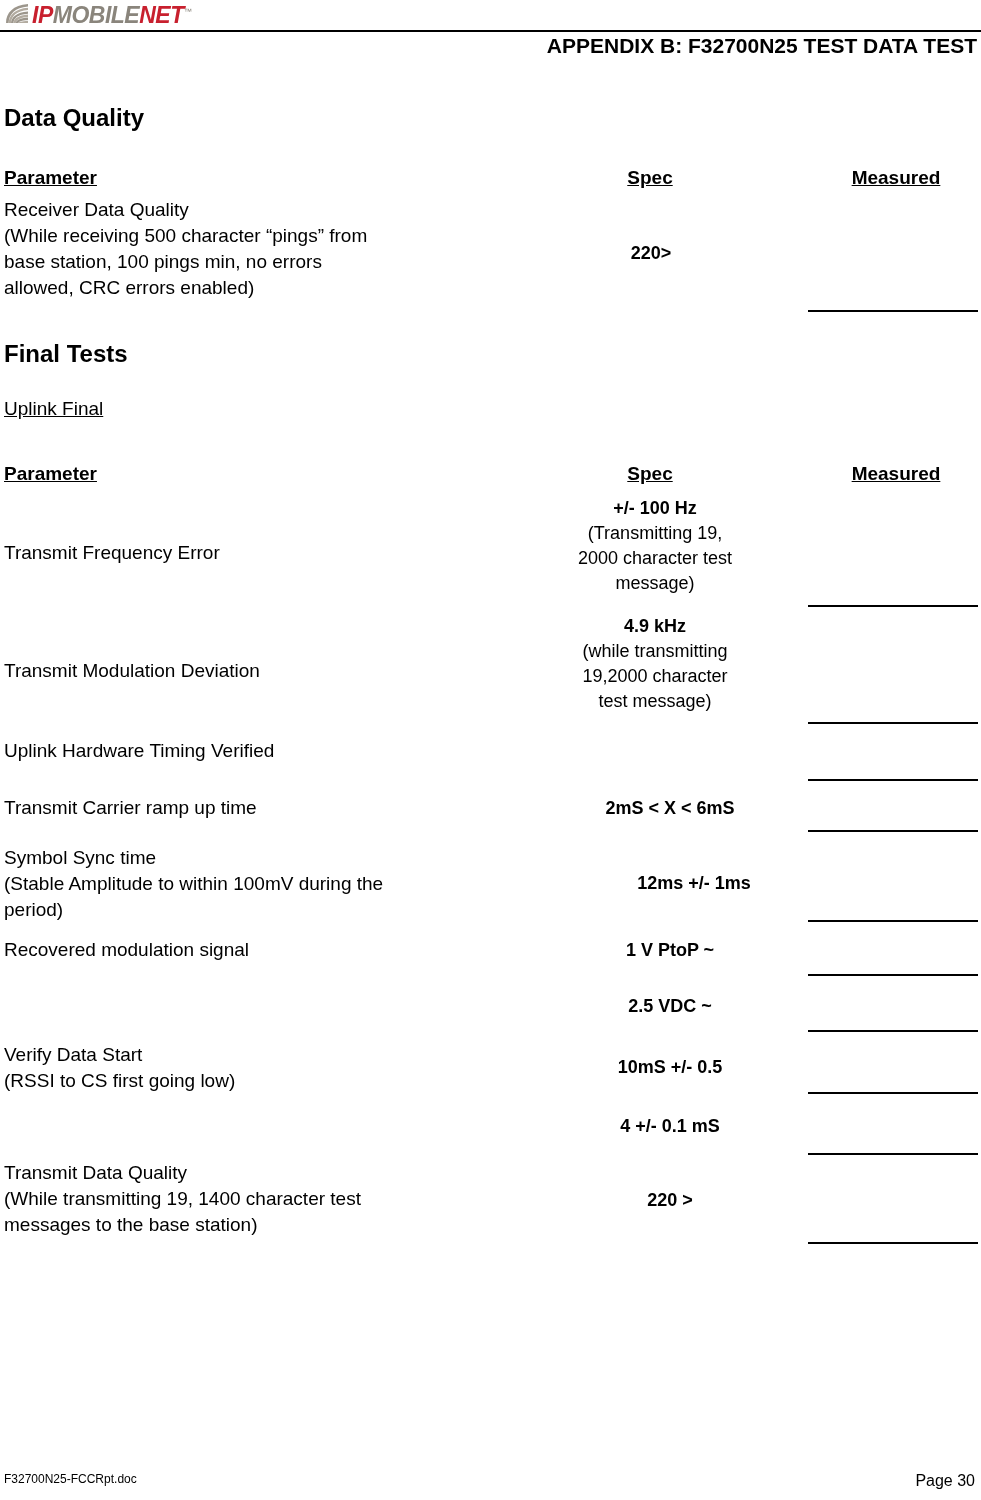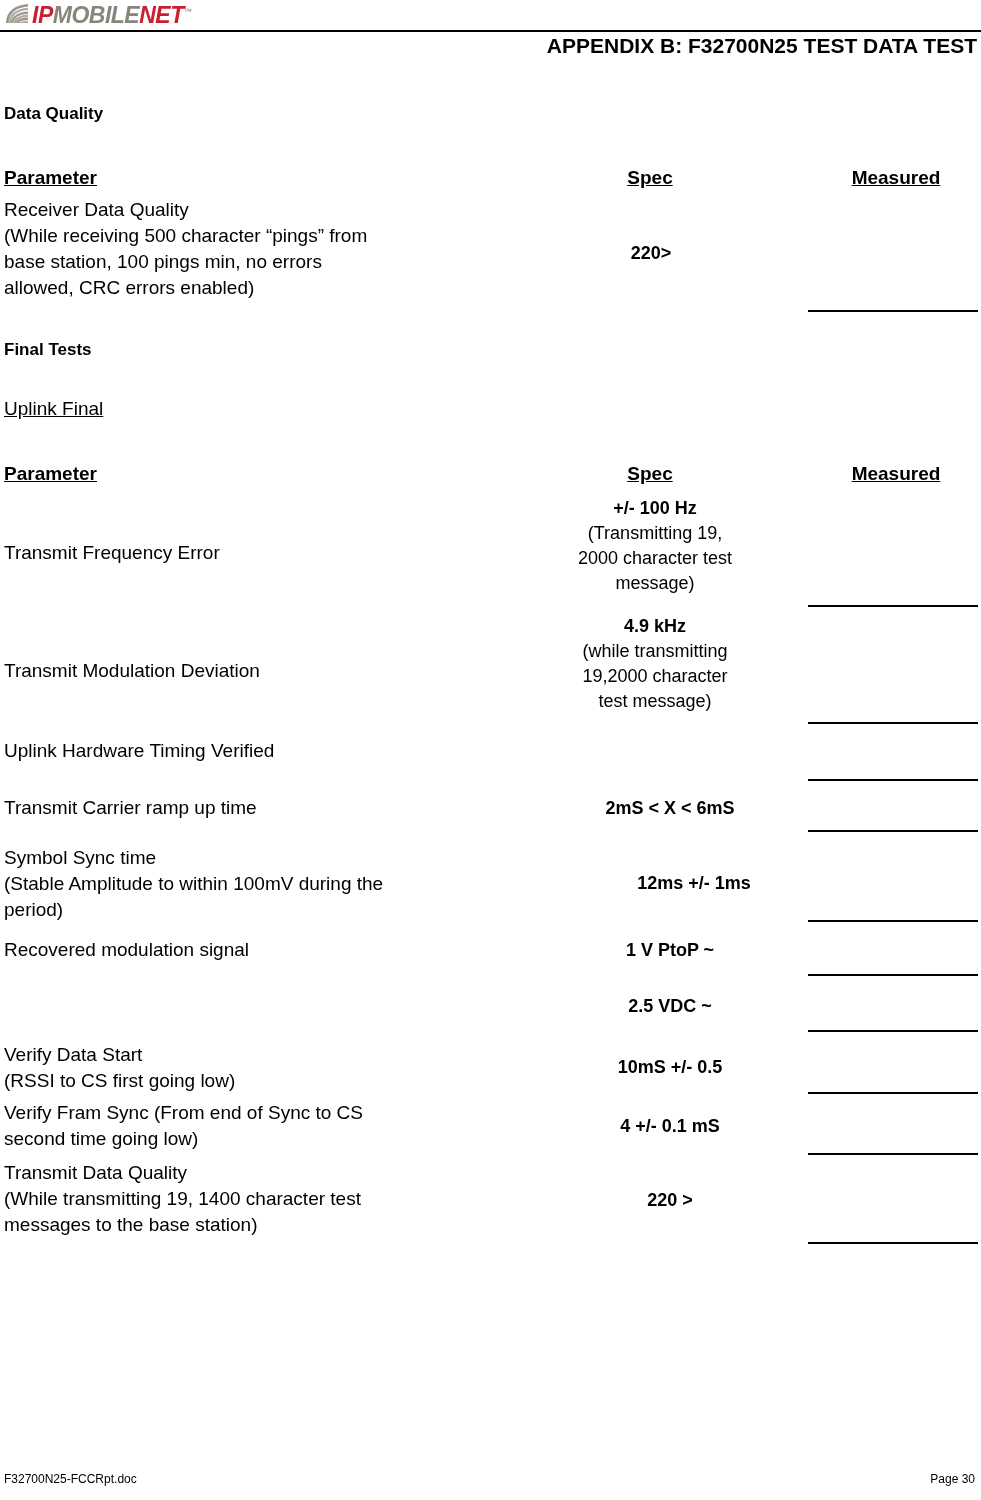--- a/index.html
+++ b/index.html
@@ -77,21 +77,21 @@
     text-align: right;
     font-size: 21px;
     font-weight: bold;
     letter-spacing: 0px;
   }
 
   
   .sec-heading {
     position: absolute;
     left: 4px;
-    font-size: 17px;
+    font-size: 24px;
     font-weight: bold;
     white-space: nowrap;
   }
   .sub-heading {
     position: absolute;
     left: 4px;
     font-size: 19px;
     font-weight: normal;
     text-decoration: underline;
     white-space: nowrap;
@@ -140,21 +140,21 @@
     position: absolute;
     left: 4px;
     top: 1472px;
     font-size: 12px;
     white-space: nowrap;
   }
   .footer-right {
     position: absolute;
     right: 6px;
     top: 1472px;
-    font-size: 12px;
+    font-size: 16px;
     white-space: nowrap;
   }
 </style>
 </head>
 <body>
 
 <div class="page">
 
   <div class="header">
 
@@ -225,22 +225,20 @@
   <div class="meas-rule" style="top:974px; left:808px; width:170px;"></div>
 
   <div class="cell-spec" style="top:994px; left:570px; width:200px;"><span class="bold">2.5 VDC ~</span></div>
   <div class="meas-rule" style="top:1030px; left:808px; width:170px;"></div>
 
   <div class="cell-param" style="top:1042px;">Verify Data Start
 (RSSI to CS first going low)</div>
   <div class="cell-spec" style="top:1055px; left:570px; width:200px;"><span class="bold">10mS +/- 0.5</span></div>
   <div class="meas-rule" style="top:1092px; left:808px; width:170px;"></div>
 
-  <div class="cell-param" style="top:1100px;">Verify Fram Sync (From end of Sync to CS
-second time going low)</div>
   <div class="cell-spec" style="top:1114px; left:570px; width:200px;"><span class="bold">4 +/- 0.1 mS</span></div>
   <div class="meas-rule" style="top:1153px; left:808px; width:170px;"></div>
 
   <div class="cell-param" style="top:1160px;">Transmit Data Quality
 (While transmitting 19, 1400 character test
 messages to the base station)</div>
   <div class="cell-spec" style="top:1188px; left:570px; width:200px;"><span class="bold">220 &gt;</span></div>
   <div class="meas-rule" style="top:1242px; left:808px; width:170px;"></div>
 
   <div class="footer-left">F32700N25-FCCRpt.doc</div>

